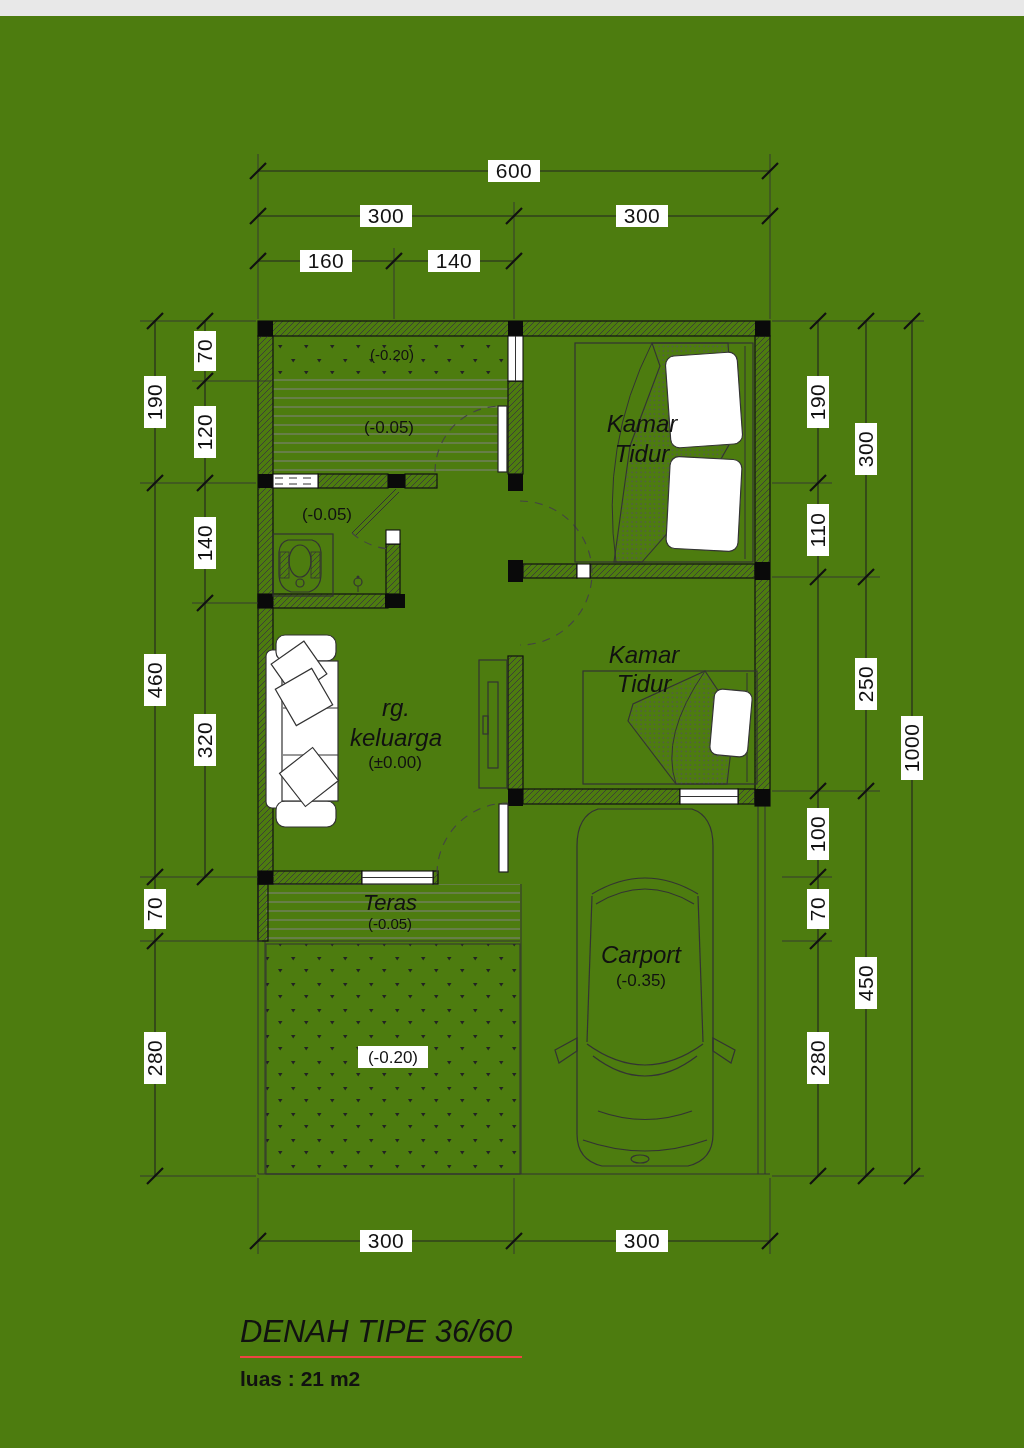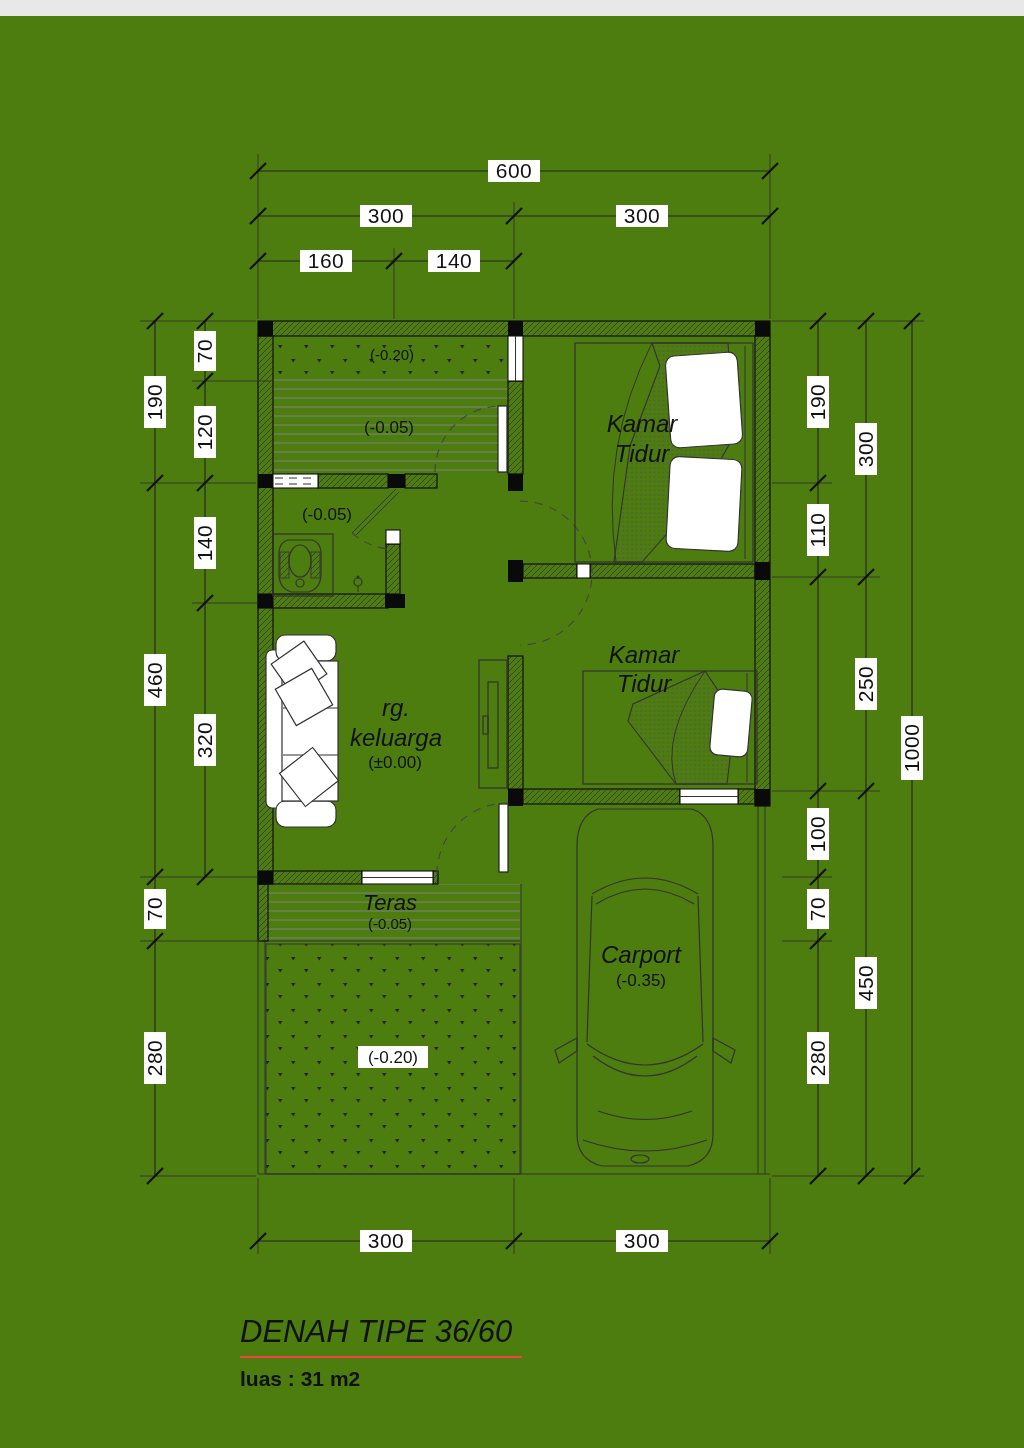--- a/index.html
+++ b/index.html
@@ -403,15 +403,15 @@
     <text class="lvltxt" text-anchor="middle" x="641" y="970">(-0.35)</text>
     <g>
       <rect class="dimbg" x="358" y="1030" width="70" height="22"></rect>
       <text class="lvltxt" text-anchor="middle" x="393" y="1047">(-0.20)</text>
     </g>
   </g>
 </svg>
 
   <div class="titleblock">
     <div class="t1">DENAH TIPE 36/60</div>
-    <div class="t2">luas : 31 m2</div>
+    <div class="t2">luas : 21 m2</div>
   </div>
 </div>
 
 </body></html>

